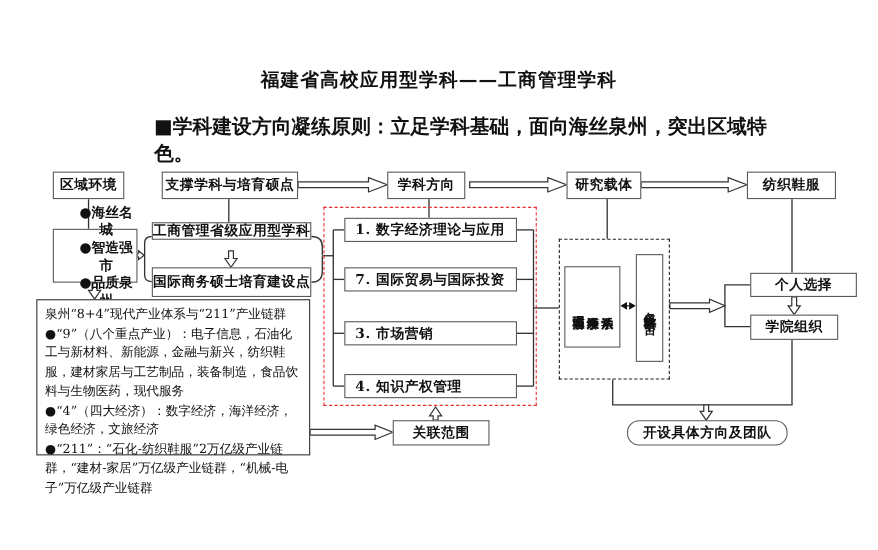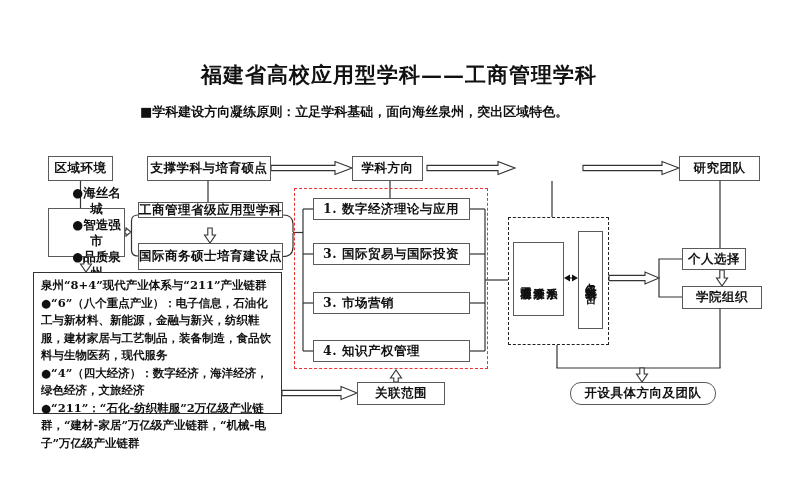--- a/index.html
+++ b/index.html
@@ -4,26 +4,26 @@
 <style>
   html,body{margin:0;padding:0;background:#fff;}
   #canvas{position:relative;width:798px;height:500px;background:#fff;overflow:hidden;
     font-family:"DejaVu Serif","Liberation Serif",serif;color:#111;}
   #connector-layer{position:absolute;left:0;top:0;z-index:0;}
   .abs{position:absolute;box-sizing:border-box;}
   .box{background:#fff;border:1.4px solid #5a5a5a;display:flex;align-items:center;
     justify-content:center;font-weight:bold;z-index:2;text-align:center;}
   .fs12{font-size:12.5px;letter-spacing:0.5px;}
   .title{position:absolute;left:0;top:61px;width:798px;text-align:center;
-    font-size:21px;font-weight:bold;letter-spacing:1px;z-index:2;}
+    font-size:17px;font-weight:bold;letter-spacing:1px;z-index:2;}
   .principle{position:absolute;left:140px;top:103px;width:560px;
-    font-size:13px;font-weight:bold;z-index:2;}
+    font-size:18px;font-weight:bold;z-index:2;}
   .bullets{flex-direction:column;align-items:flex-start;justify-content:center;
     padding-left:20px;font-size:12.5px;line-height:16px;}
-  .leftbig{border:1.5px solid #333;padding:4px 7px;font-size:11.5px;font-weight:bold;
+  .leftbig{border:1.5px solid #333;padding:4px 7px;font-size:11.5px;font-weight:normal;
     line-height:17.5px;z-index:2;background:#fff;}
   .leftbig p{margin:0;}
   .red-dash{border:1.6px dashed #e93333;background:transparent;z-index:1;}
   .blk-dash{border:1.5px dashed #222;background:transparent;z-index:1;}
   .dirbox{justify-content:flex-start;padding-left:9px;text-align:left;}
   .vtext{writing-mode:vertical-lr;text-orientation:upright;font-weight:bold;
     letter-spacing:2px;}
   .deptbox{display:flex;flex-direction:row;align-items:center;justify-content:center;
     gap:0px;}
   .deptbox .vtext{font-size:11px;letter-spacing:0px;line-height:13px;}
@@ -74,51 +74,52 @@
       <polygon points="564,278 570,274.5 570,281.5" fill="#111"></polygon>
       <polygon points="578,278 572,274.5 572,281.5" fill="#111"></polygon>
     </svg>
 
   <div class="title">福建省高校应用型学科——工商管理学科</div>
   <div class="principle">■学科建设方向凝练原则：立足学科基础，面向海丝泉州，突出区域特色。</div>
 
   <div class="abs box fs12" style="left:48px;top:156px;width:65px;height:25px;">区域环境</div>
   <div class="abs box fs12" style="left:147px;top:156px;width:124px;height:25px;">支撑学科与培育硕点</div>
   <div class="abs box fs12" style="left:352px;top:156px;width:71px;height:25px;">学科方向</div>
-  <div class="abs box fs12" style="left:679px;top:156px;width:81px;height:25px;">研究团队</div>
+  <div class="abs box fs12" style="left:515px;top:156px;width:68px;height:25px;">研究载体</div>
+  <div class="abs box fs12" style="left:679px;top:156px;width:81px;height:25px;">纺织鞋服</div>
 
   <div class="abs box bullets" style="left:48px;top:208px;width:77px;height:49px;">
     <div>●海丝名城</div>
     <div>●智造强市</div>
     <div>●品质泉州</div>
   </div>
 
   <div class="abs leftbig" style="left:33px;top:272px;width:249px;height:142px;">
     <p>泉州“8+4”现代产业体系与“211”产业链群</p>
-    <p>●“6”（八个重点产业）：电子信息，石油化工与新材料、新能源，金融与新兴，纺织鞋服，建材家居与工艺制品，装备制造，食品饮料与生物医药，现代服务</p>
+    <p>●“9”（八个重点产业）：电子信息，石油化工与新材料、新能源，金融与新兴，纺织鞋服，建材家居与工艺制品，装备制造，食品饮料与生物医药，现代服务</p>
     <p>●“4”（四大经济）：数字经济，海洋经济，绿色经济，文旅经济</p>
     <p>●“211”：“石化-纺织鞋服”2万亿级产业链群，“建材-家居”万亿级产业链群，“机械-电子”万亿级产业链群</p>
   </div>
 
   <div class="abs box fs12" style="left:138px;top:202px;width:145px;height:16px;">工商管理省级应用型学科</div>
   <div class="abs box fs12" style="left:138px;top:243px;width:145px;height:27px;">国际商务硕士培育建设点</div>
 
   <div class="abs red-dash" style="left:294px;top:188px;width:194px;height:181px;"></div>
   <div class="abs box fs12 dirbox" style="left:313px;top:198px;width:157px;height:22px;">1. 数字经济理论与应用</div>
-  <div class="abs box fs12 dirbox" style="left:313px;top:243px;width:157px;height:22px;">3. 国际贸易与国际投资</div>
+  <div class="abs box fs12 dirbox" style="left:313px;top:243px;width:157px;height:22px;">7. 国际贸易与国际投资</div>
   <div class="abs box fs12 dirbox" style="left:313px;top:292px;width:157px;height:22px;">3. 市场营销</div>
   <div class="abs box fs12 dirbox" style="left:313px;top:340px;width:157px;height:22px;">4. 知识产权管理</div>
 
   <div class="abs box fs12" style="left:357px;top:382px;width:88px;height:23px;">关联范围</div>
 
   <div class="abs blk-dash" style="left:508px;top:217px;width:101px;height:128px;"></div>
   <div class="abs box deptbox" style="left:513px;top:242px;width:51px;height:74px;">
     <span class="vtext">工商管理系</span>
     <span class="vtext">经济学系</span>
     <span class="vtext">法学系</span>
   </div>
   <div class="abs box vtext platbox" style="left:578px;top:231px;width:25px;height:98px;">各级科研平台</div>
 
-  <div class="abs box fs12" style="left:682px;top:248px;width:64px;height:22px;">个人选择</div>
+  <div class="abs box fs12" style="left:682px;top:248px;width:97px;height:22px;">个人选择</div>
   <div class="abs box fs12" style="left:682px;top:286px;width:80px;height:23px;">学院组织</div>
 
   <div class="abs box fs12" style="left:570px;top:382px;width:146px;height:23px;border-radius:11px;">开设具体方向及团队</div>
 </div>
 
 </body></html>

